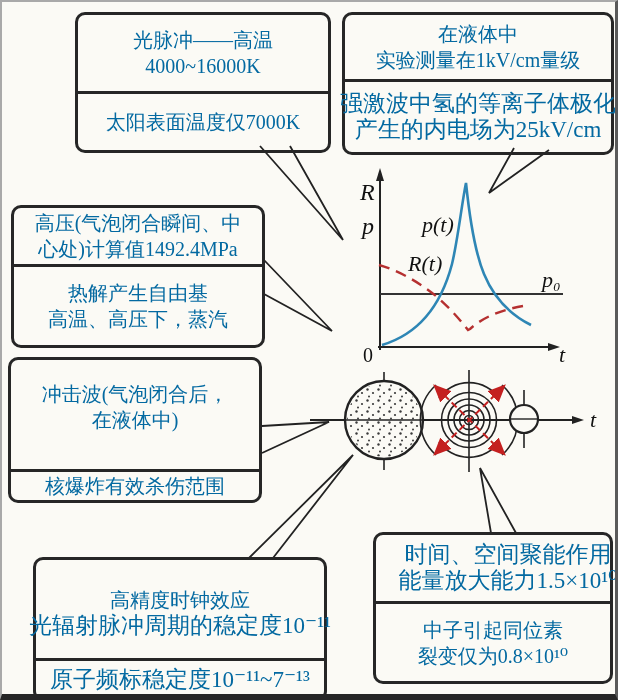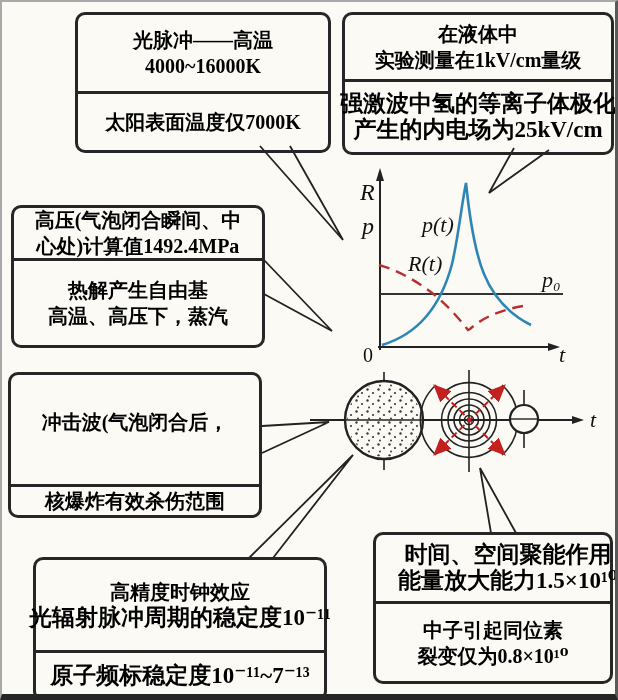--- a/index.html
+++ b/index.html
@@ -10,21 +10,21 @@
     border-right:3px solid #5a5a5a;border-bottom:6px solid #262626;
     font-family:"Liberation Serif","DejaVu Serif",serif;
   }
   .box{
     position:absolute;border:3px solid #262626;border-radius:10px;
     display:flex;flex-direction:column;z-index:2;background:transparent;
   }
   .sec{display:flex;flex-direction:column;justify-content:center;align-items:center;text-align:center;padding:0 4px;}
   .sec.divided{border-top:3px solid #262626;}
   .sec.grow{flex:1;}
-  .line{font-size:20px;line-height:26px;color:#000000;white-space:nowrap;font-weight:bold;}
+  .line{font-size:20px;line-height:26px;color:#0369a1;white-space:nowrap;}
   .line.small{font-size:23px;}
   svg{position:absolute;left:0;top:0;z-index:1;}
   .glabel{font:italic 22px "Liberation Serif","DejaVu Serif",serif;fill:#111;}
   .glabel-lg{font:italic 24px "Liberation Serif","DejaVu Serif",serif;fill:#111;}
   .gnum{font:20px "Liberation Serif","DejaVu Serif",serif;fill:#111;}
 </style>
 </head>
 <body>
 
 <div id="screen">
@@ -117,41 +117,42 @@
       <div class="line">在液体中</div>
       <div class="line">实验测量在1kV/cm量级</div>
     </div>
     <div class="sec divided grow">
       <div class="line small">强激波中氢的等离子体极化</div>
       <div class="line small">产生的内电场为25kV/cm</div>
     </div>
   </div>
 
   <div class="box" style="left:9px;top:203px;width:248px;height:137px;">
-    <div class="sec" style="height:50px;">
+    <div class="sec" style="height:56px;">
       <div class="line">高压(气泡闭合瞬间、中</div>
       <div class="line">心处)计算值1492.4MPa</div>
     </div>
     <div class="sec divided grow">
       <div class="line">热解产生自由基</div>
       <div class="line">高温、高压下，蒸汽</div>
     </div>
   </div>
 
-  <div class="box" style="left:6px;top:370px;width:248px;height:140px;gap:16px;">
+  <div class="box" style="left:6px;top:355px;width:248px;height:140px;gap:16px;">
     <div class="sec" style="height:93px;">
       <div class="line">冲击波(气泡闭合后，</div>
+      <div class="line">在液体中)</div>
     </div>
     <div class="sec divided grow">
       <div class="line">核爆炸有效杀伤范围</div>
     </div>
   </div>
 
   <div class="box" style="left:31px;top:555px;width:288px;height:138px;">
-    <div class="sec" style="height:90px;">
+    <div class="sec" style="height:90px;margin-top:8px;">
       <div class="line">高精度时钟效应</div>
       <div class="line small">光辐射脉冲周期的稳定度10⁻¹¹</div>
     </div>
     <div class="sec divided grow">
       <div class="line small">原子频标稳定度10⁻¹¹~7⁻¹³</div>
     </div>
   </div>
 
   <div class="box" style="left:371px;top:530px;width:234px;height:146px;">
     <div class="sec" style="height:66px;margin-left:30px;">

